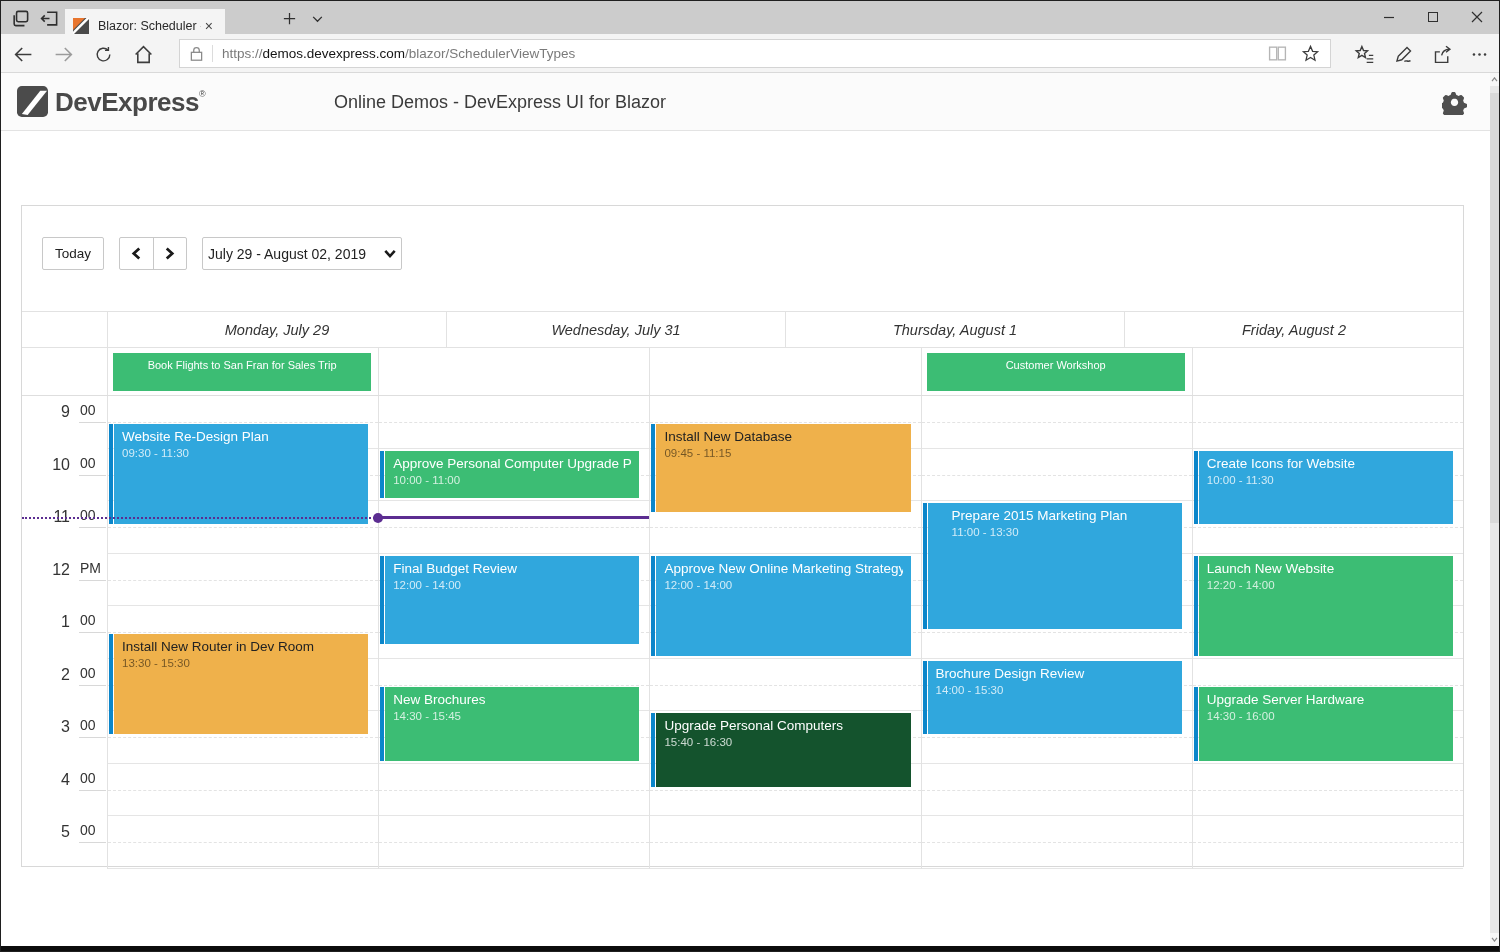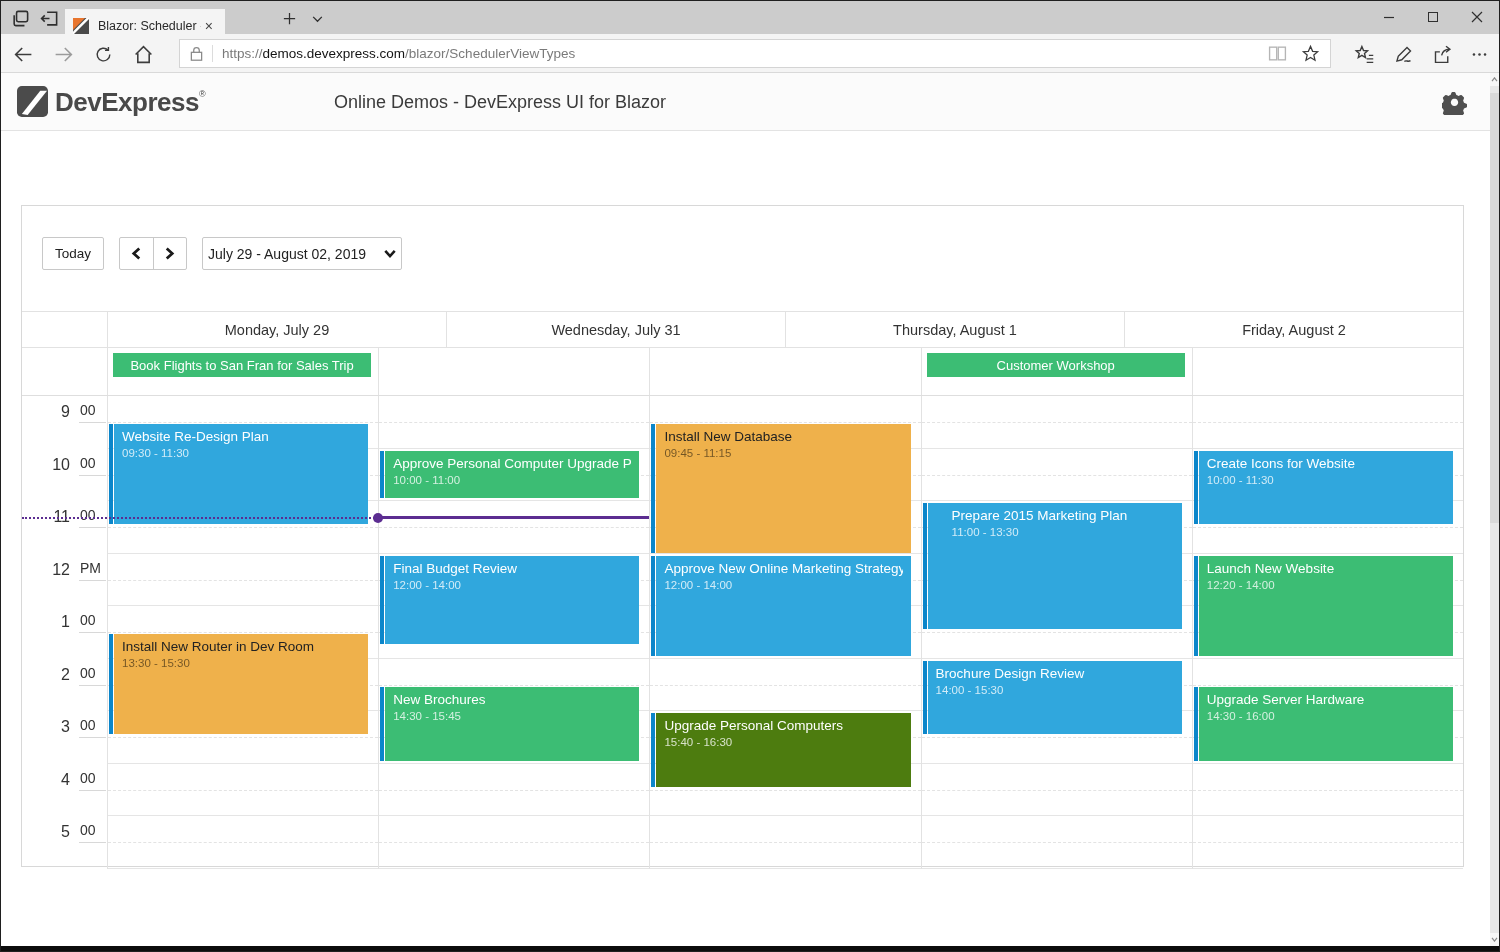--- a/index.html
+++ b/index.html
@@ -42,26 +42,26 @@
   .btn { position:absolute; top:31px; height:33px; background:#fff; border:1px solid #c8c8c8; border-radius:2px; display:flex; align-items:center; justify-content:center; font-size:13.5px; color:#222; cursor:pointer; }
   .btn-today { left:20px; width:62px; }
   .nav-group { position:absolute; left:97px; top:31px; width:68px; height:33px; border:1px solid #c8c8c8; border-radius:2px; display:flex; }
   .nav-group > div { flex:1; display:flex; align-items:center; justify-content:center; cursor:pointer; }
   .nav-group > div:first-child { border-right:1px solid #c8c8c8; }
   .btn-date { left:180px; width:200px; gap:18px; font-size:14px; }
 
   .sched-table { position:absolute; left:0; top:105px; right:0; bottom:0; border-top:1px solid #e2e2e2; }
   .row { display:flex; }
   .gutter { width:85px; flex:none; }
-  .head-row { height:35px; }
+  .head-row { height:35px;font-style:italic; }
   .day-head { flex:1; border-left:1px solid #e2e2e2; display:flex; align-items:center; justify-content:center; font-size:14.5px; color:#333; position:relative; }
   .day-head.today::before { content:""; position:absolute; left:-1px; right:0; top:0; height:4px; background:var(--purple); }
   .allday-row { height:49px; border-top:1px solid #e2e2e2; border-bottom:1px solid #dedede; }
   .allday-cell { flex:1; border-left:1px solid #e2e2e2; position:relative; cursor:pointer; }
-  .allday-ev { position:absolute; left:5px; right:7px; top:5px; height:24px; line-height:25px; text-align:center; color:#fff; font-size:13px; white-space:nowrap; overflow:hidden; cursor:pointer; }
+  .allday-ev { position:absolute; left:5px; right:7px; top:5px; height:38px; line-height:25px; text-align:center; color:#fff; font-size:11px; white-space:nowrap; overflow:hidden; cursor:pointer; }
 
   .grid-row { height:473px; position:relative; }
   .time-col { width:85px; flex:none; }
   .time-cell { height:52.5px; position:relative; }
   .time-cell::after { content:""; position:absolute; top:26px; right:1px; width:27px; border-top:1px solid #d8d8d8; }
   .time-big { position:absolute; right:37px; top:7px; font-size:16px; color:#333; }
   .time-small { position:absolute; left:58px; top:6px; font-size:14px; color:#333; }
   .day-col { flex:1; border-left:1px solid #e2e2e2; position:relative; }
   .hour-cell { height:52.5px; border-bottom:1px solid #e5e5e5; position:relative; cursor:pointer; }
   .hour-cell:last-child { border-bottom:none; }
@@ -377,37 +377,37 @@
           <div class="day-col">
             <div class="hour-cell"></div>
             <div class="hour-cell"></div>
             <div class="hour-cell"></div>
             <div class="hour-cell"></div>
             <div class="hour-cell"></div>
             <div class="hour-cell"></div>
             <div class="hour-cell"></div>
             <div class="hour-cell"></div>
             <div class="hour-cell"></div>
-            <div class="event orange" style="top: 28.25px; height: 129px;">
+            <div class="event orange" style="top: 28.25px; height: 88px;">
               <div class="ev-strip" style="background: rgb(11, 134, 202);"></div>
               <div class="ev-body" style="background: rgb(239, 177, 75);">
                 <div class="ev-title">Install New Database</div>
                 <div class="ev-time">09:45 - 11:15</div>
               </div>
             </div>
             <div class="event blue" style="top: 159.5px; height: 100px;">
               <div class="ev-strip" style="background: rgb(11, 134, 202);"></div>
               <div class="ev-body" style="background: rgb(48, 167, 221);">
                 <div class="ev-title">Approve New Online Marketing Strategy</div>
                 <div class="ev-time">12:00 - 14:00</div>
               </div>
             </div>
             <div class="event blue" style="top: 317px; height: 73.75px;">
               <div class="ev-strip" style="background: rgb(11, 134, 202);"></div>
-              <div class="ev-body" style="background: #4d7c0f;">
+              <div class="ev-body" style="background: #14532d;">
                 <div class="ev-title">Upgrade Personal Computers</div>
                 <div class="ev-time">15:40 - 16:30</div>
               </div>
             </div>
           </div>
           <div class="day-col">
             <div class="hour-cell"></div>
             <div class="hour-cell"></div>
             <div class="hour-cell"></div>
             <div class="hour-cell"></div>

